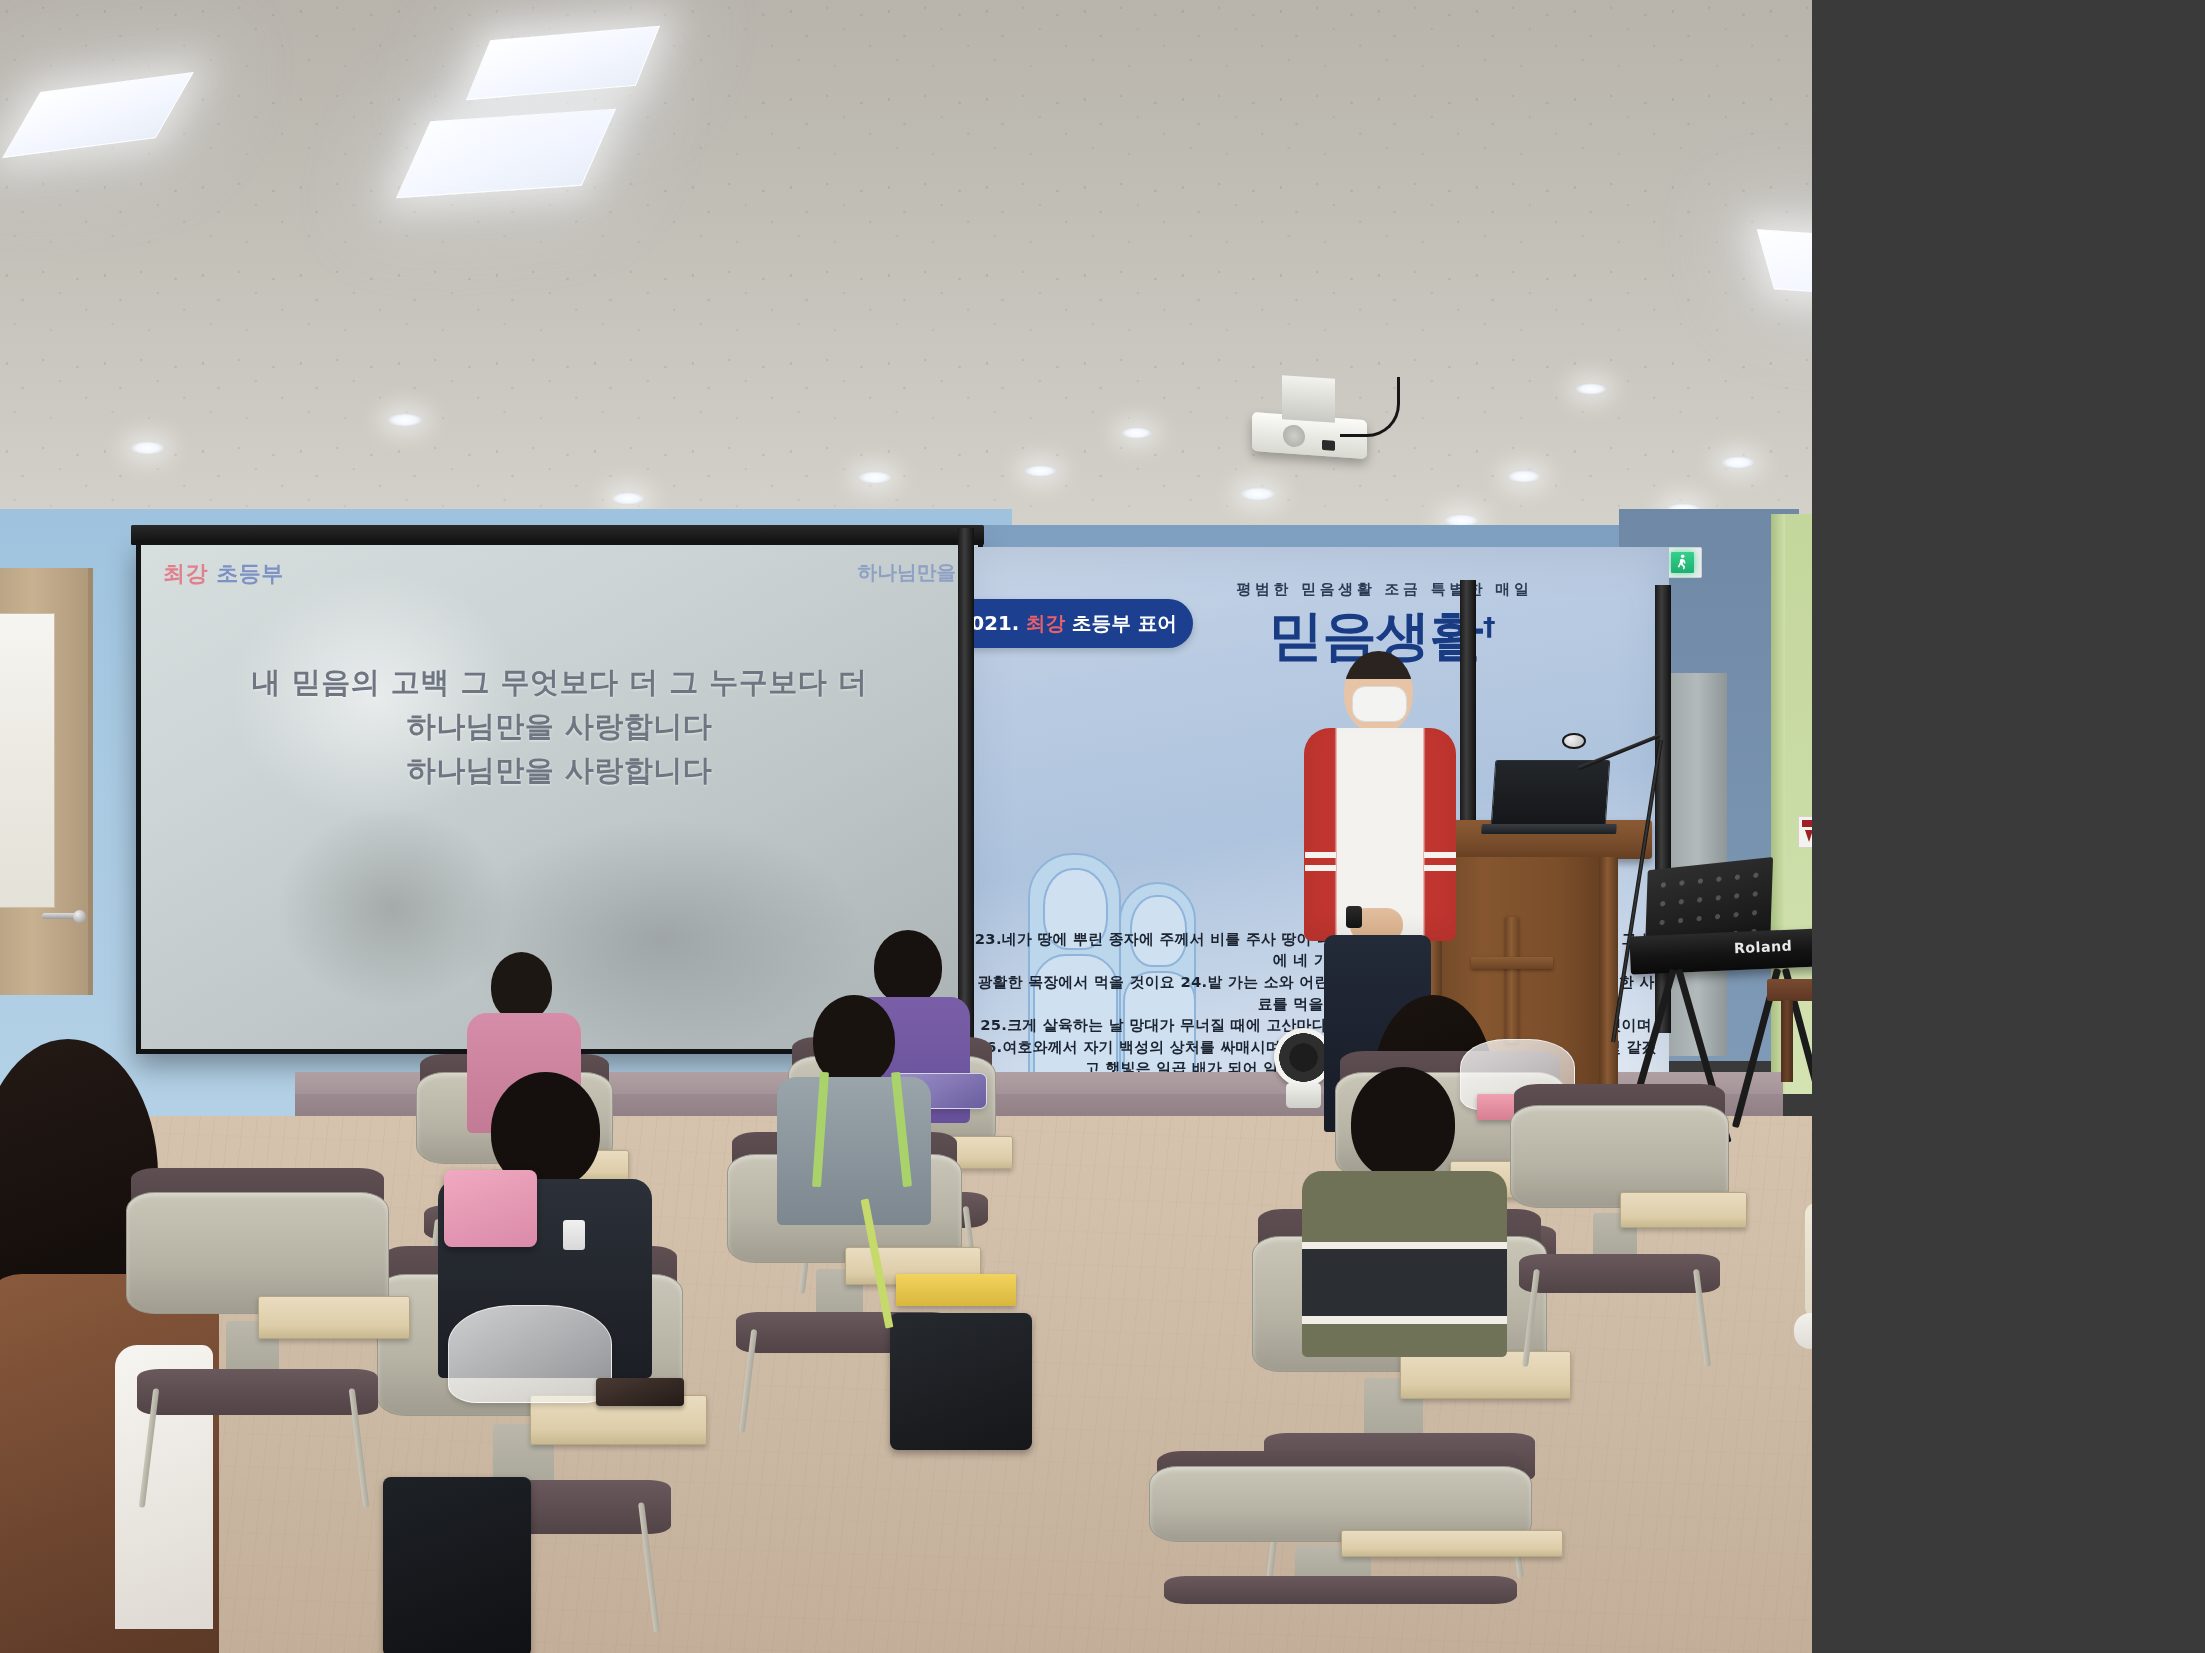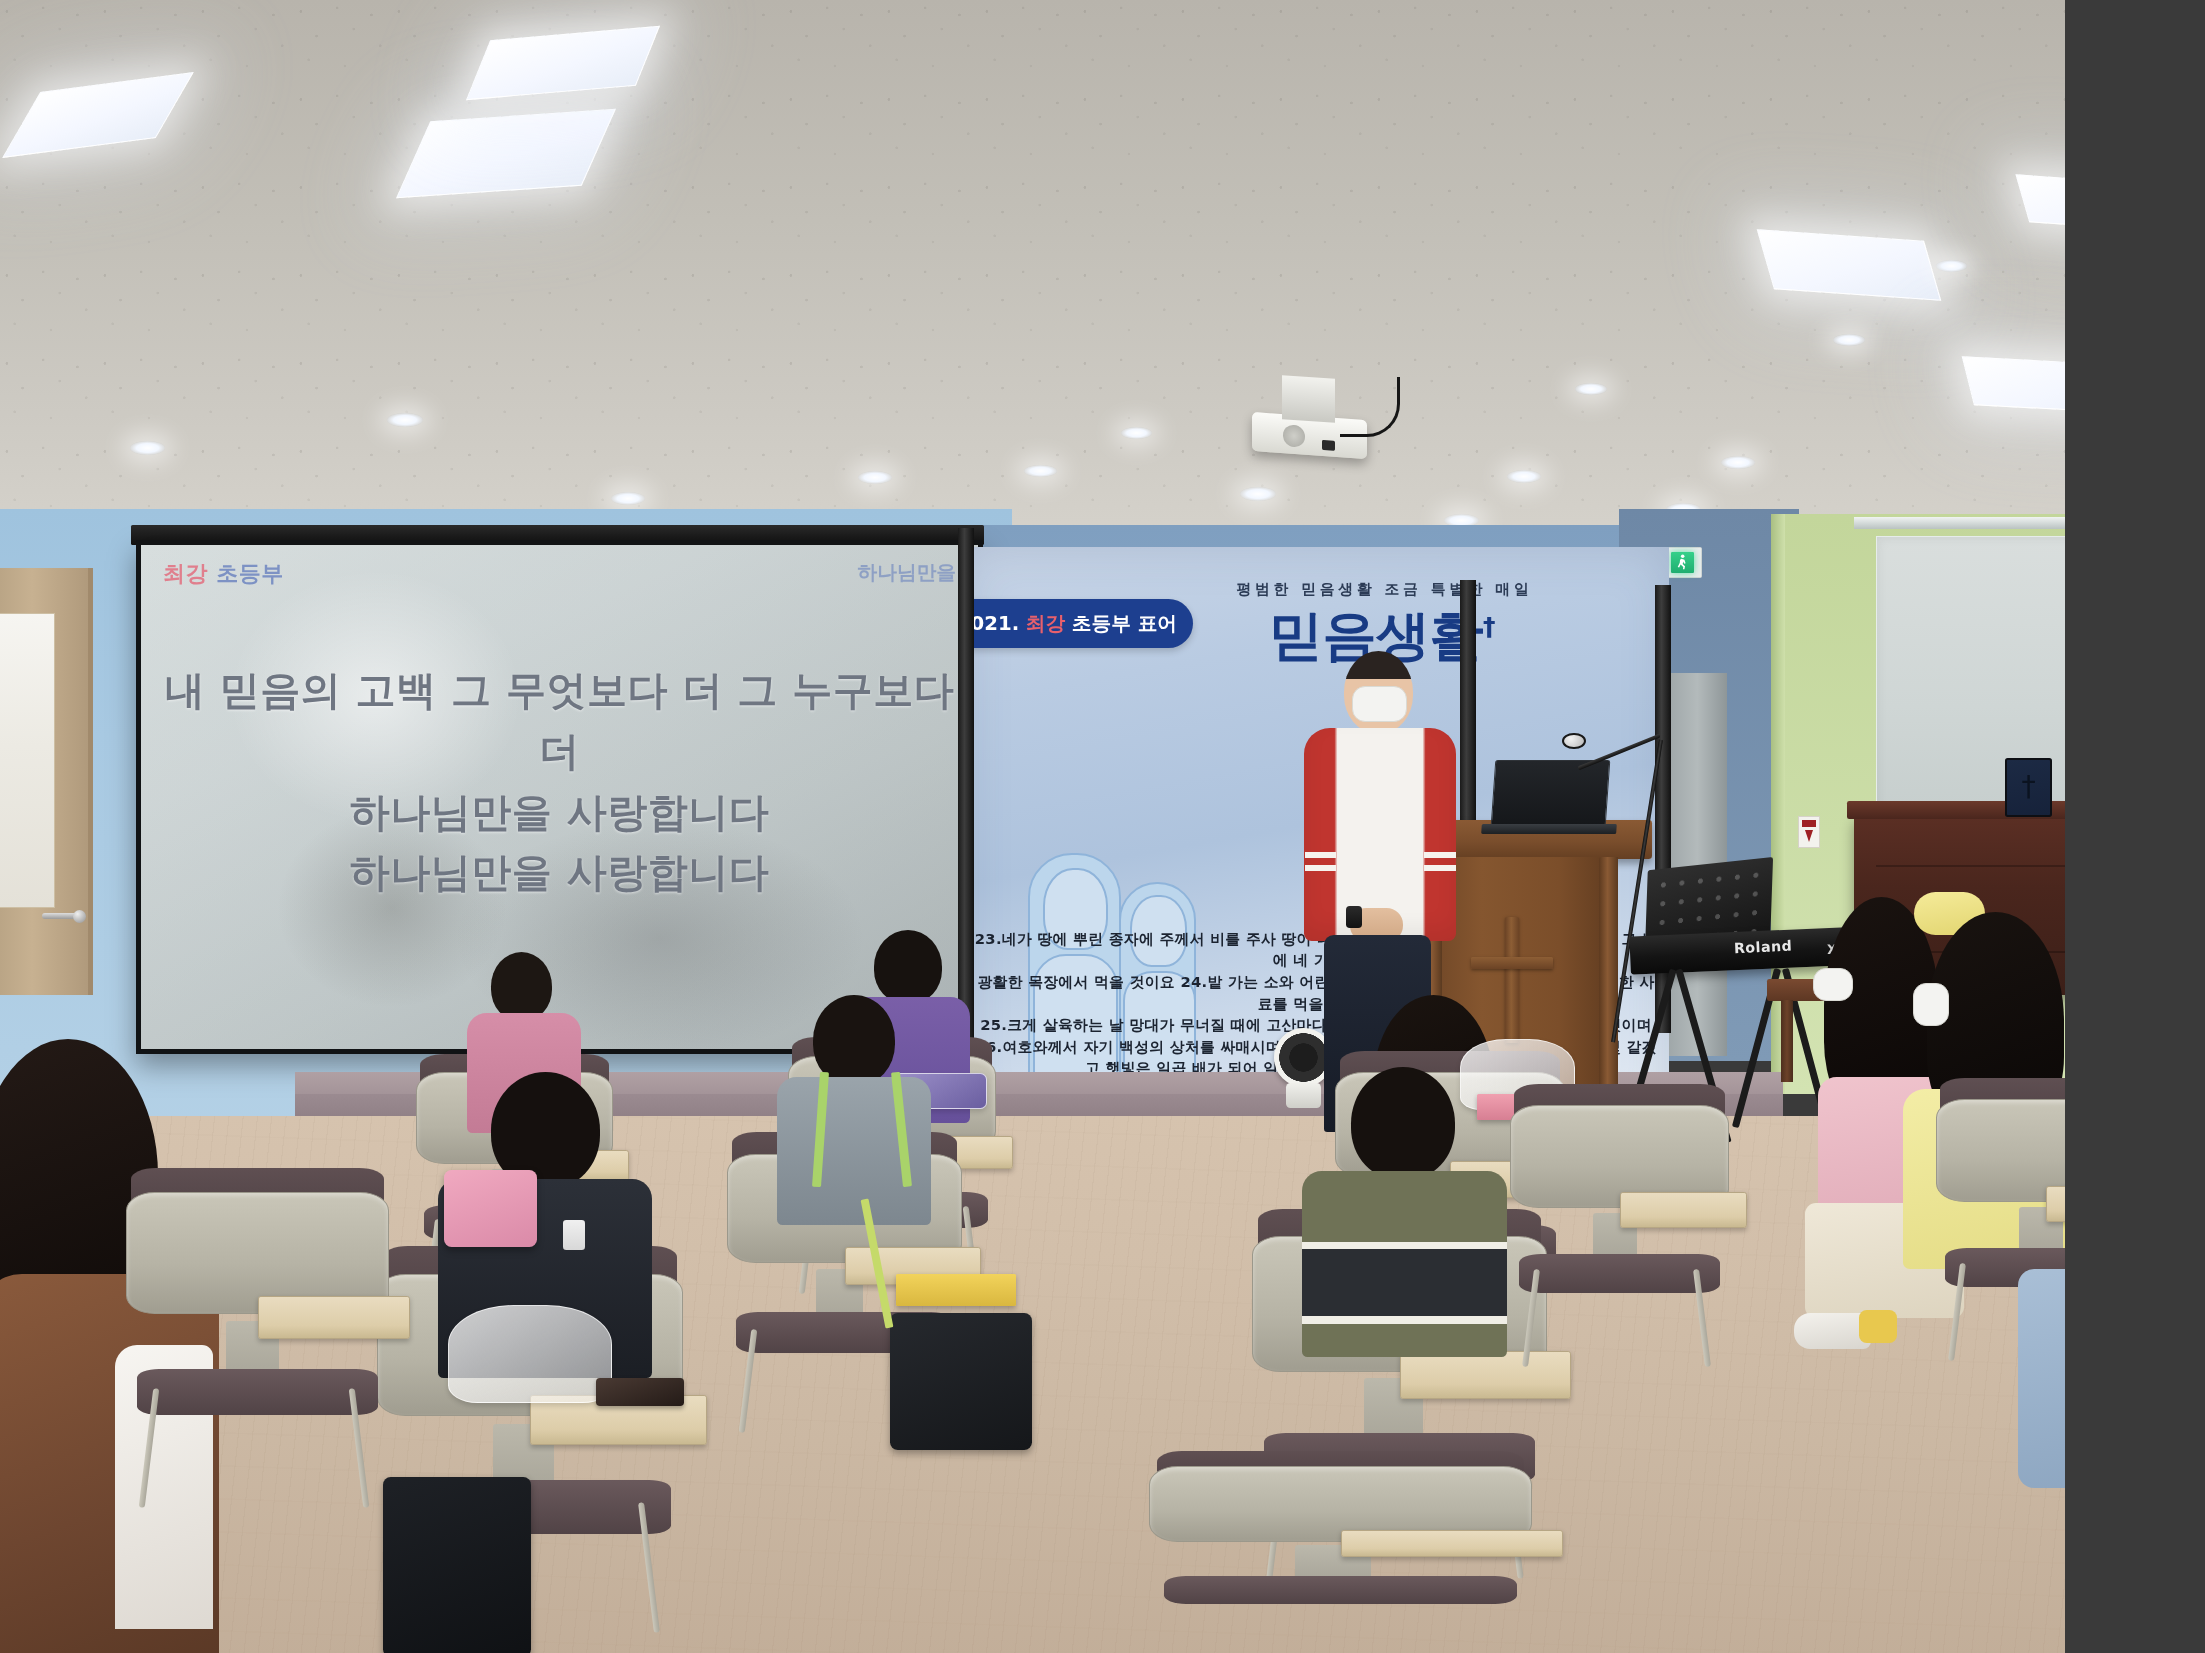--- a/index.html
+++ b/index.html
@@ -1,19 +1,19 @@
 <!DOCTYPE html>
 <html style="font-size:8.8px"><head>
 <meta charset="utf-8">
 <style>
   * { margin:0; padding:0; box-sizing:border-box; }
   html,body { width:2205px; height:1654px; overflow:hidden; background:#3a3a3a;
               font-family:"DejaVu Sans", sans-serif; }
 
-  #scene { position:relative; width:2065px; height:1654px; overflow:hidden; }
+  #scene { position:relative; width:1812px; height:1654px; overflow:hidden; }
 
   
   .ceiling{
     position:absolute; left:0; top:0; width:2205px; height:552px;
     background:
       linear-gradient(180deg,#b8b4ac 0%, #c2bfb7 40%, #cdcac3 75%, #d6d3cc 100%);
     overflow:hidden;
   }
   .ceiling .speckle{
     position:absolute; inset:0;
@@ -143,21 +143,21 @@
   }
   .screen .hdr{ position:absolute; top:14.2px; width:100%; padding:0 22px;
                 display:flex; justify-content:space-between; align-items:flex-start; }
   .screen .logo{ font-size:22px; font-weight:700; letter-spacing:0.5px; }
   .screen .logo .a{ color:#e07f8d; }
   .screen .logo .b{ color:#7d92c4; }
   .screen .school{ color:#8ea0c4; font-size:19.7px; font-weight:700; }
   .screen .lyrics{
     position:absolute; left:0; right:0; top:115px;
     text-align:center; color:#6f7682; font-weight:700;
-    font-size:40px; line-height:1.52; letter-spacing:0.5px;
+    font-size:29px; line-height:1.52; letter-spacing:0.5px;
     text-shadow:0 1.1px 2.7px rgba(255,255,255,.55);
   }
 
   
   .banner{
     position:absolute; left:963px; top:547px; width:706px; height:580px;
     background:linear-gradient(170deg,#c8d5e7 0%, #b9cbe2 22%, #aec3dd 48%, #cfdcec 78%, #e8eef5 100%);
     overflow:hidden;
     box-shadow:inset 0 0 49px rgba(60,80,110,.18);
   }

